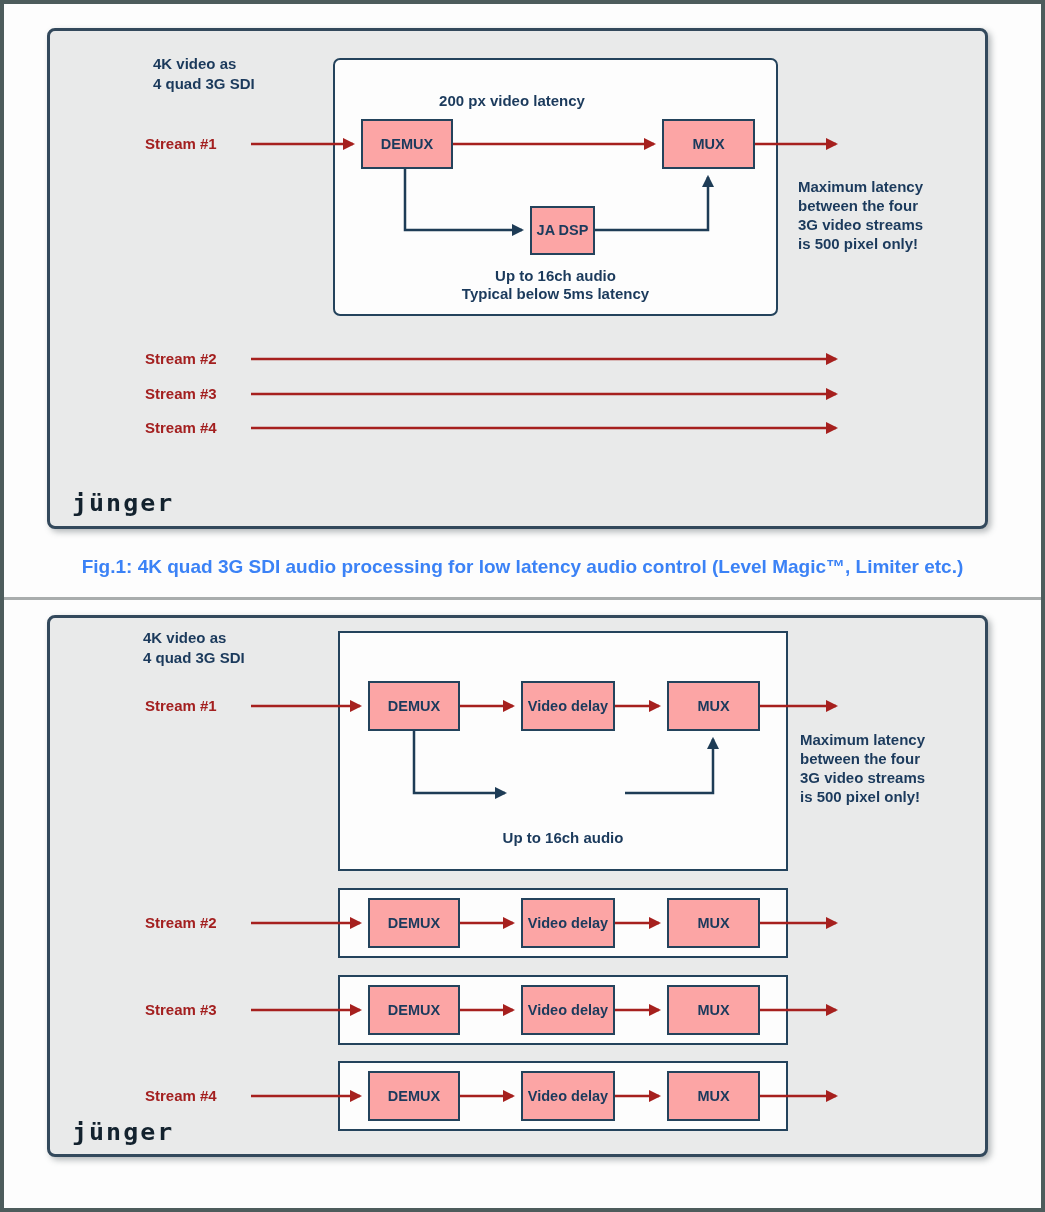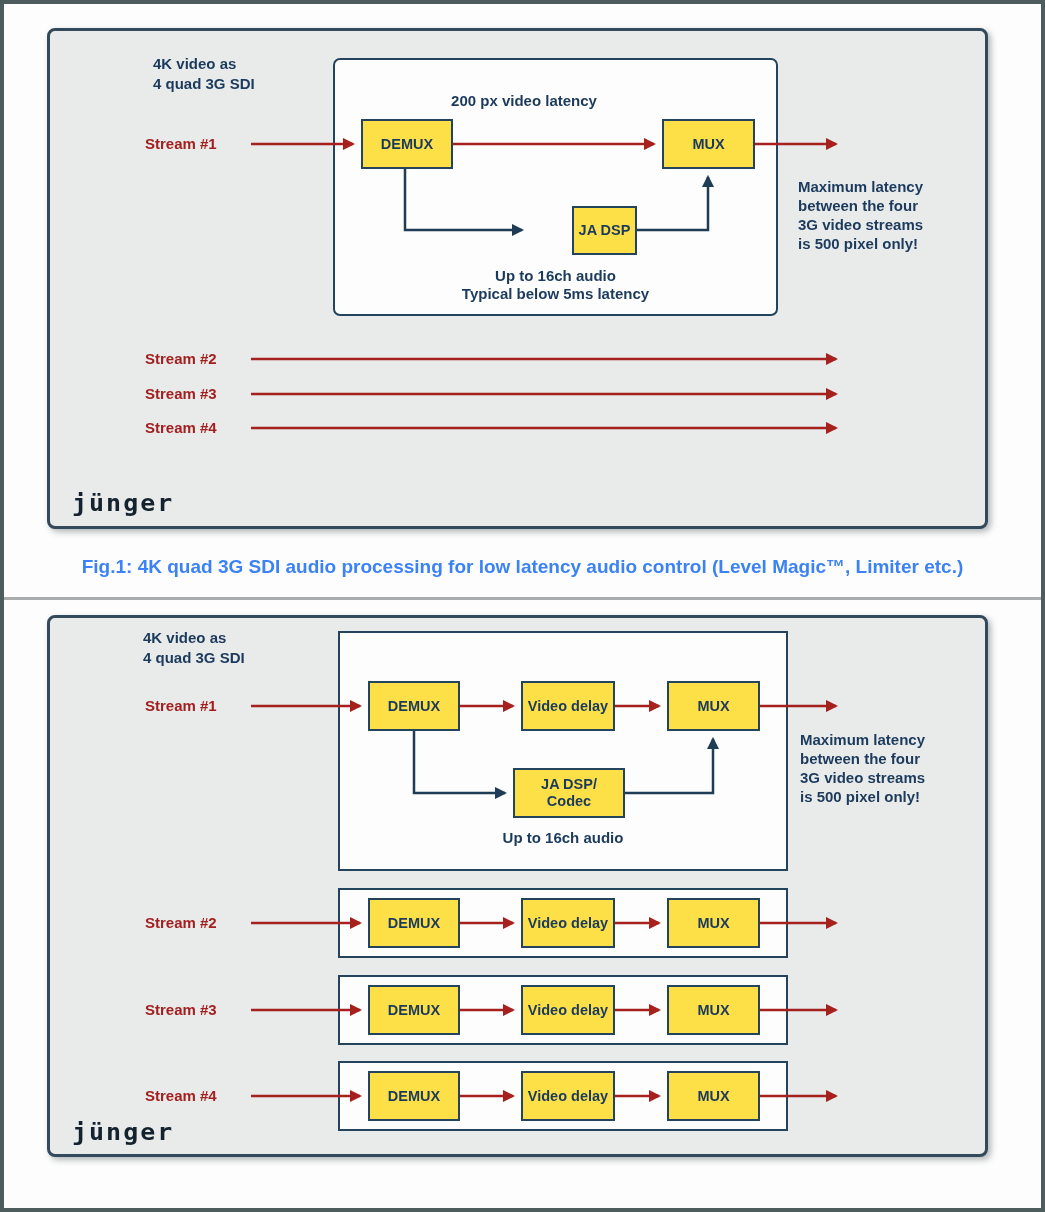--- a/index.html
+++ b/index.html
@@ -28,21 +28,21 @@
 
   .inner-box {
     position:absolute;
     background:#fdfdfd;
     border:2.5px solid #24435c;
   }
   .rounded { border-radius:7px; }
 
   .node {
     position:absolute;
-    background:#fde047;
+    background:#fca5a5;
     border:2.5px solid #24435c;
     display:flex; flex-direction:column;
     align-items:center; justify-content:center;
     font-weight:bold; font-size:14.5px; color:#1b3a5c;
     line-height:17px; text-align:center;
     z-index:3;
   }
 
   .navy-text { color:#1b3a5c; font-weight:bold; font-size:15px; line-height:20px; position:absolute; }
   .red-label { color:#a31f1f; font-weight:bold; font-size:15px; position:absolute; height:18px; line-height:18px; text-align:left; width:86px; }
@@ -77,29 +77,29 @@
 <div class="page">
 
   <section class="panel" id="panel1">
 
     <div class="navy-text" style="left:103px; top:23px;">
       <div>4K video as</div>
       <div>4 quad 3G SDI</div>
     </div>
 
     <div class="inner-box rounded" style="left:283px; top:27px; width:445px; height:258px;"></div>
-    <div class="navy-text" style="left:283px; top:60px; width:382px; text-align:center;">200 px video latency</div>
+    <div class="navy-text" style="left:271px; top:60px; width:382px; text-align:center;">200 px video latency</div>
 
     <div class="node" style="left:311px; top:88px; width:92px; height:50px;">
       <span>DEMUX</span>
     </div>
     <div class="node" style="left:612px; top:88px; width:93px; height:50px;">
       <span>MUX</span>
     </div>
-    <div class="node" style="left:480px; top:175px; width:65px; height:49px;margin-left:42px;">
+    <div class="node" style="left:480px; top:175px; width:65px; height:49px;">
       <span>JA DSP</span>
     </div>
 
     <div class="navy-text center-note" style="left:283px; top:236px; width:445px;">
       <div>Up to 16ch audio</div>
       <div>Typical below 5ms latency</div>
     </div>
 
     <div class="navy-text" style="left:748px; top:146px; width:190px; line-height:19px;">
       <div>Maximum latency</div>
@@ -150,24 +150,20 @@
 
     <div class="node" style="left:318px; top:63px; width:92px; height:50px;">
       <span>DEMUX</span>
     </div>
     <div class="node" style="left:471px; top:63px; width:94px; height:50px;">
       <span>Video delay</span>
     </div>
     <div class="node" style="left:617px; top:63px; width:93px; height:50px;">
       <span>MUX</span>
     </div>
-    <div class="node" style="left:463px; top:150px; width:112px; height:50px;">
-      <span>JA DSP/</span>
-      <span>Codec</span>
-    </div>
 
     <div class="navy-text center-note" style="left:288px; top:211px; width:450px;">
       <div>Up to 16ch audio</div>
     </div>
 
     <div class="navy-text" style="left:750px; top:112px; width:190px; line-height:19px;">
       <div>Maximum latency</div>
       <div>between the four</div>
       <div>3G video streams</div>
       <div>is 500 pixel only!</div>

